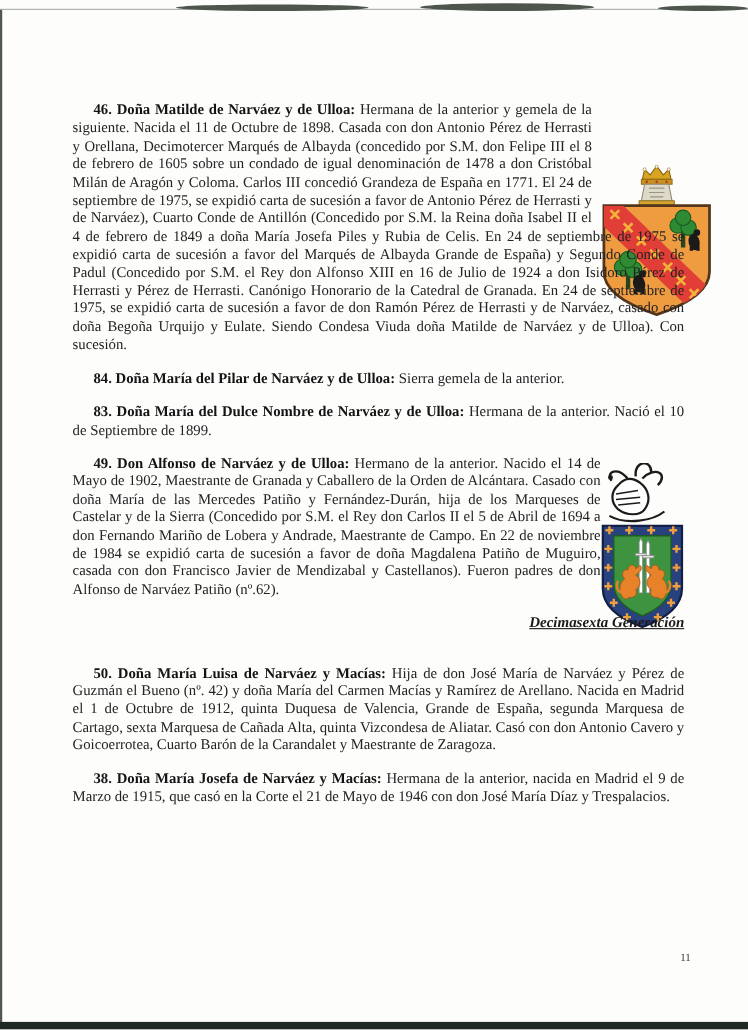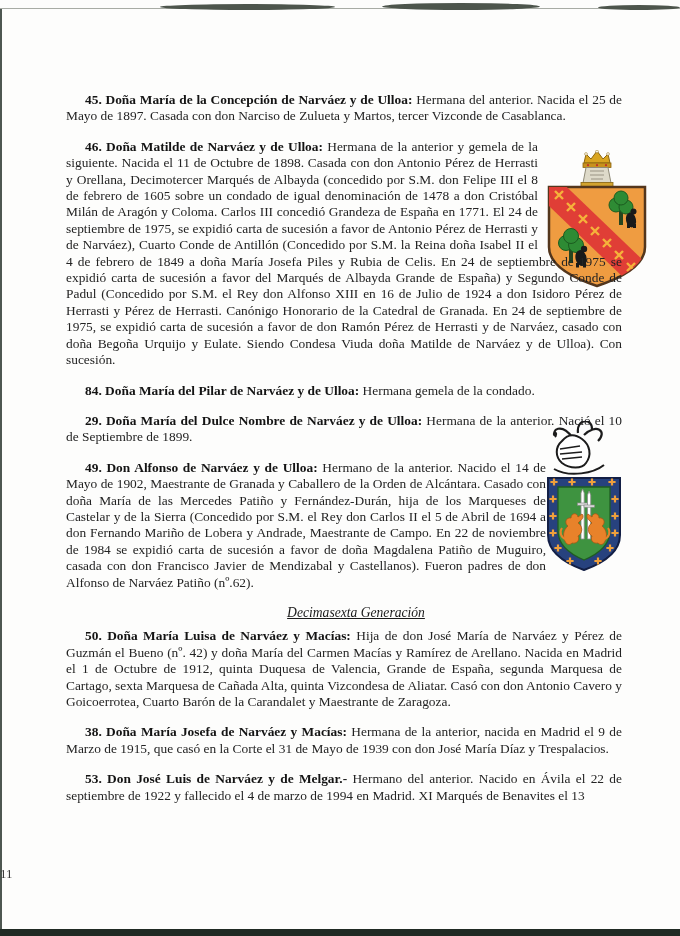--- a/index.html
+++ b/index.html
@@ -19,31 +19,31 @@
   .scan-left-line{position:absolute;left:0;top:9px;width:2px;height:921px;background:#2f3a33;opacity:.85;}
   .scan-bottom-strip{position:absolute;left:0;top:929px;width:680px;height:7px;background:#202a24;}
   
   .content{
     position:absolute;left:66px;top:92px;width:556px;
     color:#232323;font-size:13.4px;line-height:16.4px;text-align:justify;
   }
   p.entry{margin:0 0 14px 0;text-indent:19px;}
   .lead{font-weight:bold;color:#141414;}
   h2.gen{
-    margin:6px 0 7px 24px;font-size:13.6px;font-weight:normal;font-style:italic;
-    text-decoration:underline;color:#1a1a1a;text-align:center;
+    margin:6px 0 29px 24px;font-size:13.6px;font-weight:bold;font-style:italic;
+    text-decoration:underline;color:#1a1a1a;text-align:right;
   }
   .spacer-1{float:right;width:84px;height:112px;}
   .spacer-2{float:right;width:76px;height:118px;}
   .arms{position:absolute;}
   .arms-1{left:545px;top:150px;width:104px;height:140px;}
   .arms-2{left:546px;top:421px;width:76px;height:154px;}
   .page-number{
-    position:absolute;left:0;top:866px;width:628px;text-align:left;
-    font-size:13px;color:#3a3a3a;
+    position:absolute;left:0;top:866px;width:628px;text-align:right;
+    font-size:10px;color:#3a3a3a;
   }
 </style>
 </head>
 <body>
 
 <div class="page">
 
   <div class="scan-top-line"></div>
   <div class="scan-blob blob-a"></div>
   <div class="scan-blob blob-b"></div>
@@ -175,34 +175,32 @@
         <path d="M-4,12 C-9,11 -11,5 -8,1" stroke="#E8822A" stroke-width="2" fill="none"></path>
       </g>
       <g transform="translate(54,106) scale(-1,1)">
         <path d="M-4,16 C-8,10 -7,3 -2,-1 C-6,-4 -4,-10 1,-9 C1,-14 7,-15 8,-10 L12,-13 C14,-11 13,-8 10,-6 L8,-4 C13,-1 13,6 8,9 C10,13 7,17 2,16 C0,18 -2,18 -4,16 Z" fill="#E8822A" stroke="#a85614" stroke-width="0.8"></path>
         <path d="M-4,12 C-9,11 -11,5 -8,1" stroke="#E8822A" stroke-width="2" fill="none"></path>
       </g>
     </g>
   </svg>
 
   <div class="content">
-    <p class="entry"><span class="lead">45. Doña María de la Concepción de Narváez y de Ulloa:</span> <span>Hermana del anterior. Nacida el 25 de Mayo de 1897. Casada con don Narciso de Zulueta y Martos, tercer Vizconde de Casablanca.</span></p>
 
     <p class="entry"><span class="spacer-1"></span><span class="lead">46. Doña Matilde de Narváez y de Ulloa:</span> <span>Hermana de la anterior y gemela de la siguiente. Nacida el 11 de Octubre de 1898. Casada con don Antonio Pérez de Herrasti y Orellana, Decimotercer Marqués de Albayda (concedido por S.M. don Felipe III el 8 de febrero de 1605 sobre un condado de igual denominación de 1478 a don Cristóbal Milán de Aragón y Coloma. Carlos III concedió Grandeza de España en 1771. El 24 de septiembre de 1975, se expidió carta de sucesión a favor de Antonio Pérez de Herrasti y de Narváez), Cuarto Conde de Antillón (Concedido por S.M. la Reina doña Isabel II el 4 de febrero de 1849 a doña María Josefa Piles y Rubia de Celis. En 24 de septiembre de 1975 se expidió carta de sucesión a favor del Marqués de Albayda Grande de España) y Segundo Conde de Padul (Concedido por S.M. el Rey don Alfonso XIII en 16 de Julio de 1924 a don Isidoro Pérez de Herrasti y Pérez de Herrasti. Canónigo Honorario de la Catedral de Granada. En 24 de septiembre de 1975, se expidió carta de sucesión a favor de don Ramón Pérez de Herrasti y de Narváez, casado con doña Begoña Urquijo y Eulate. Siendo Condesa Viuda doña Matilde de Narváez y de Ulloa). Con sucesión.</span></p>
 
-    <p class="entry"><span class="lead">84. Doña María del Pilar de Narváez y de Ulloa:</span> <span>Hermana gemela de la condado.</span></p>
-
-    <p class="entry"><span class="lead">29. Doña María del Dulce Nombre de Narváez y de Ulloa:</span> <span>Hermana de la anterior. Nació el 10 de Septiembre de 1899.</span></p>
+    <p class="entry"><span class="lead">84. Doña María del Pilar de Narváez y de Ulloa:</span> <span>Sierra gemela de la anterior.</span></p>
+
+    <p class="entry"><span class="lead">83. Doña María del Dulce Nombre de Narváez y de Ulloa:</span> <span>Hermana de la anterior. Nació el 10 de Septiembre de 1899.</span></p>
 
     <p class="entry"><span class="spacer-2"></span><span class="lead">49. Don Alfonso de Narváez y de Ulloa:</span> <span>Hermano de la anterior. Nacido el 14 de Mayo de 1902, Maestrante de Granada y Caballero de la Orden de Alcántara. Casado con doña María de las Mercedes Patiño y Fernández-Durán, hija de los Marqueses de Castelar y de la Sierra (Concedido por S.M. el Rey don Carlos II el 5 de Abril de 1694 a don Fernando Mariño de Lobera y Andrade, Maestrante de Campo. En 22 de noviembre de 1984 se expidió carta de sucesión a favor de doña Magdalena Patiño de Muguiro, casada con don Francisco Javier de Mendizabal y Castellanos). Fueron padres de don Alfonso de Narváez Patiño (nº.62).</span></p>
 
     <h2 class="gen">Decimasexta Generación</h2>
 
     <p class="entry"><span class="lead">50. Doña María Luisa de Narváez y Macías:</span> <span>Hija de don José María de Narváez y Pérez de Guzmán el Bueno (nº. 42) y doña María del Carmen Macías y Ramírez de Arellano. Nacida en Madrid el 1 de Octubre de 1912, quinta Duquesa de Valencia, Grande de España, segunda Marquesa de Cartago, sexta Marquesa de Cañada Alta, quinta Vizcondesa de Aliatar. Casó con don Antonio Cavero y Goicoerrotea, Cuarto Barón de la Carandalet y Maestrante de Zaragoza.</span></p>
 
-    <p class="entry"><span class="lead">38. Doña María Josefa de Narváez y Macías:</span> <span>Hermana de la anterior, nacida en Madrid el 9 de Marzo de 1915, que casó en la Corte el 31 de Mayo de 1939 con don José María Díaz y Trespalacios.</span></p>
-
-
-    <p class="entry"><span class="lead">53. Don José Luis de Narváez y de Melgar.-</span> <span>Hermano del anterior. Nacido en Ávila el 22 de septiembre de 1922 y fallecido el 4 de marzo de 1994 en Madrid. XI Marqués de Benavites el 13</span></p>
+    <p class="entry"><span class="lead">38. Doña María Josefa de Narváez y Macías:</span> <span>Hermana de la anterior, nacida en Madrid el 9 de Marzo de 1915, que casó en la Corte el 21 de Mayo de 1946 con don José María Díaz y Trespalacios.</span></p>
+
+
   </div>
 
   <div class="page-number">11</div>
 </div>
 
 </body></html>

